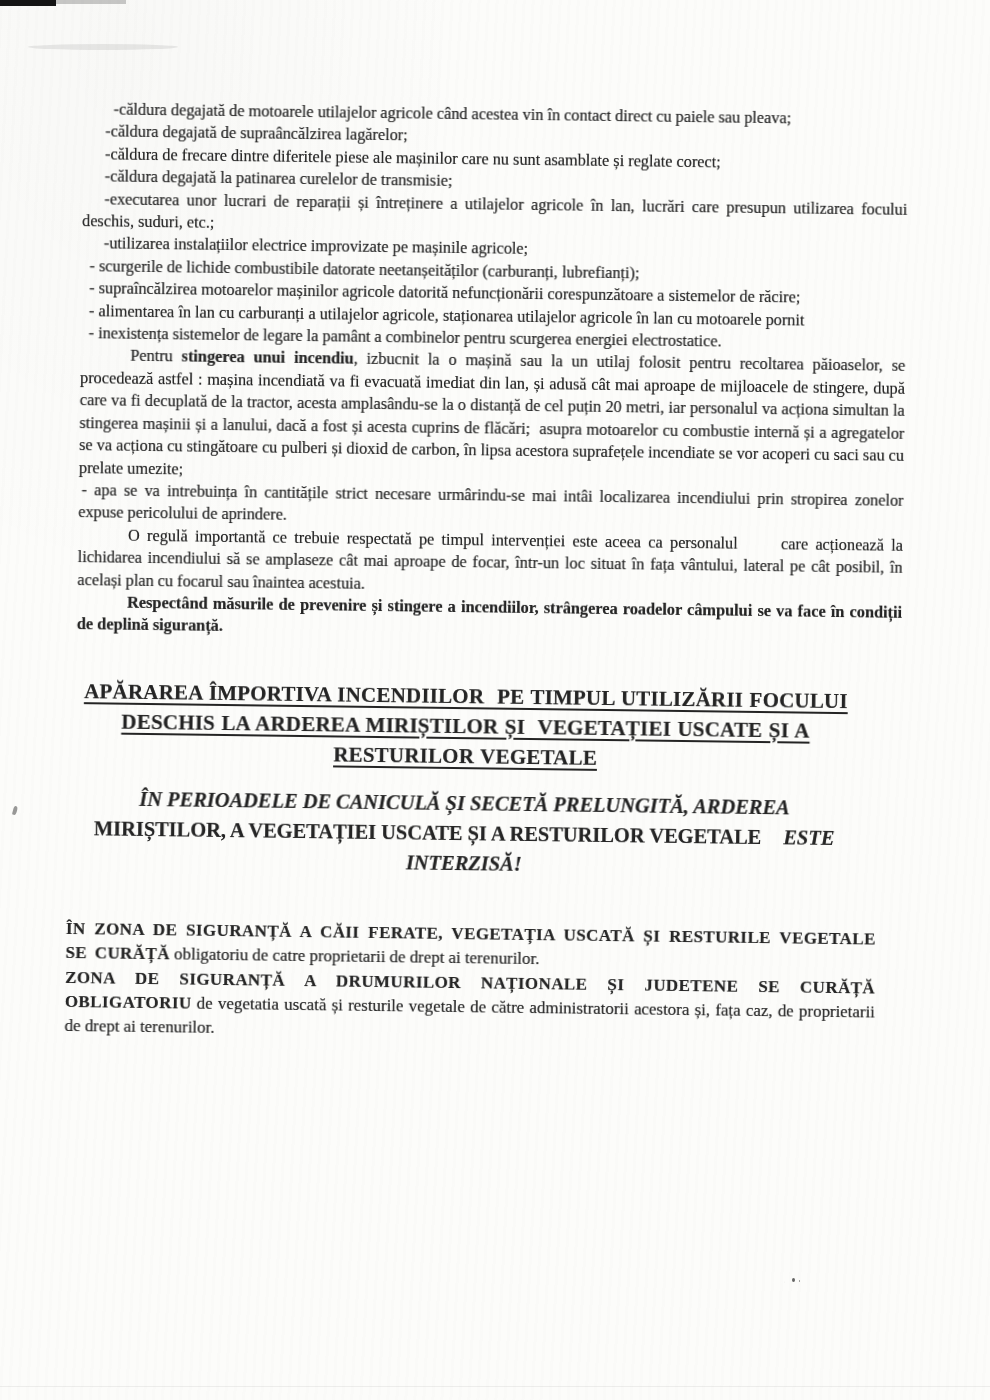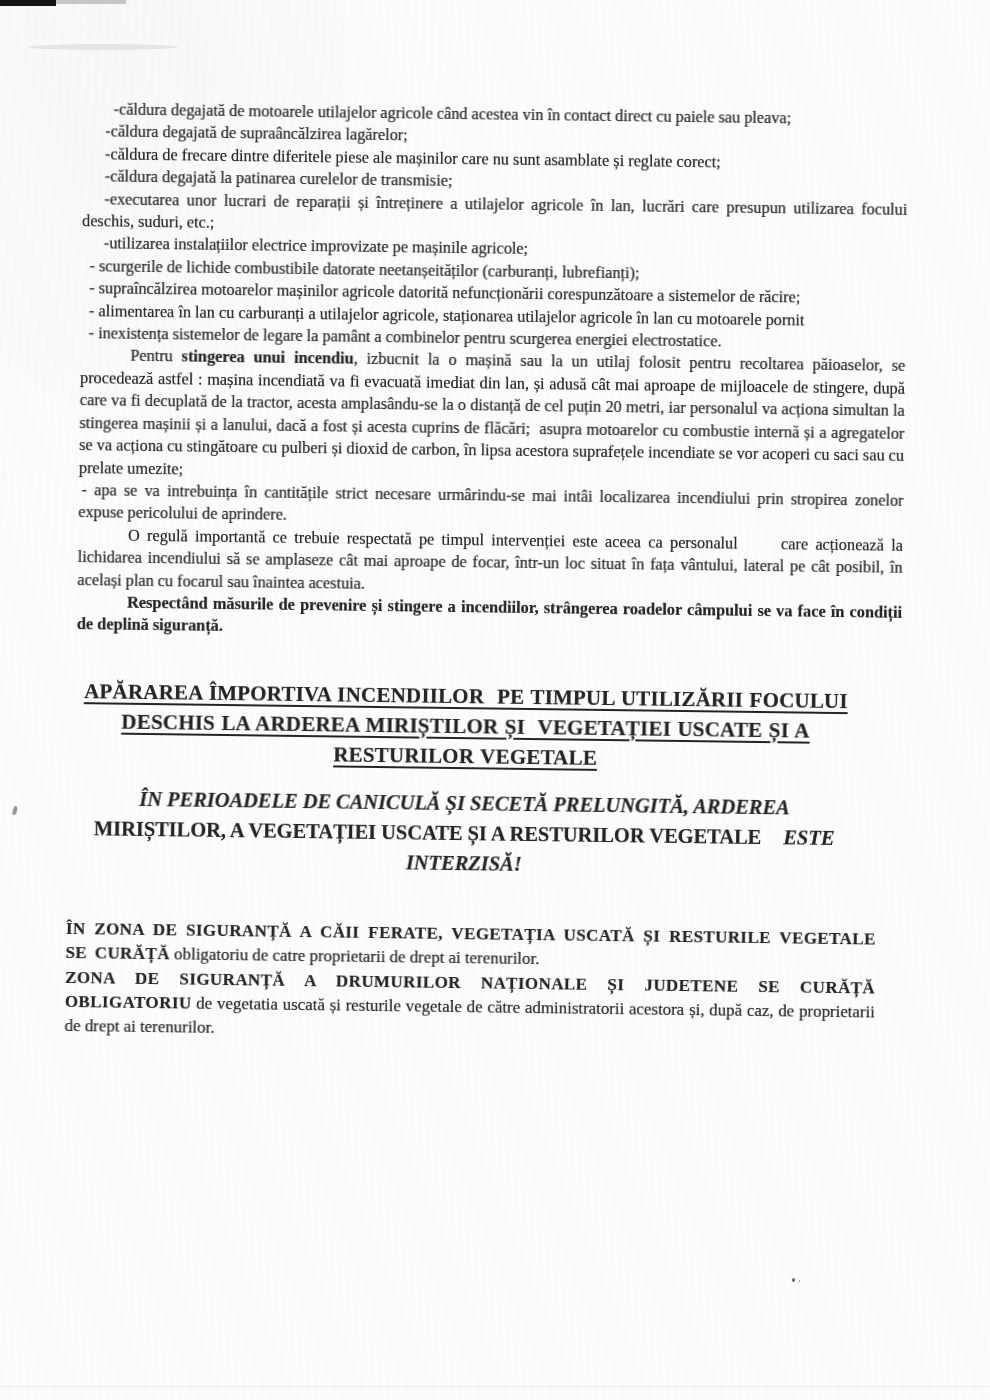--- a/index.html
+++ b/index.html
@@ -136,17 +136,17 @@
     </div>
 
     <div class="heading2">
       <div class="it">ÎN PERIOADELE DE CANICULĂ ȘI SECETĂ PRELUNGITĂ, ARDEREA</div>
       <div><span class="up">MIRIȘTILOR, A VEGETAȚIEI USCATE ȘI A RESTURILOR VEGETALE</span><span class="it gap">ESTE</span></div>
       <div class="it">INTERZISĂ!</div>
     </div>
 
     <div class="bottom">
       <p><b>ÎN ZONA DE SIGURANȚĂ A CĂII FERATE, VEGETAȚIA USCATĂ ȘI RESTURILE VEGETALE SE CURĂȚĂ</b><span> obligatoriu de catre proprietarii de drept ai terenurilor.</span></p>
-      <p><b>ZONA DE SIGURANȚĂ A DRUMURILOR NAȚIONALE ȘI JUDETENE SE CURĂȚĂ OBLIGATORIU</b><span> de vegetatia uscată și resturile vegetale de către administratorii acestora și, după caz, de proprietarii de drept ai terenurilor.</span></p>
+      <p><b>ZONA DE SIGURANȚĂ A DRUMURILOR NAȚIONALE ȘI JUDETENE SE CURĂȚĂ OBLIGATORIU</b><span> de vegetatia uscată și resturile vegetale de către administratorii acestora și, fața caz, de proprietarii de drept ai terenurilor.</span></p>
     </div>
 
   </div>
 </div>
 
 </body></html>

